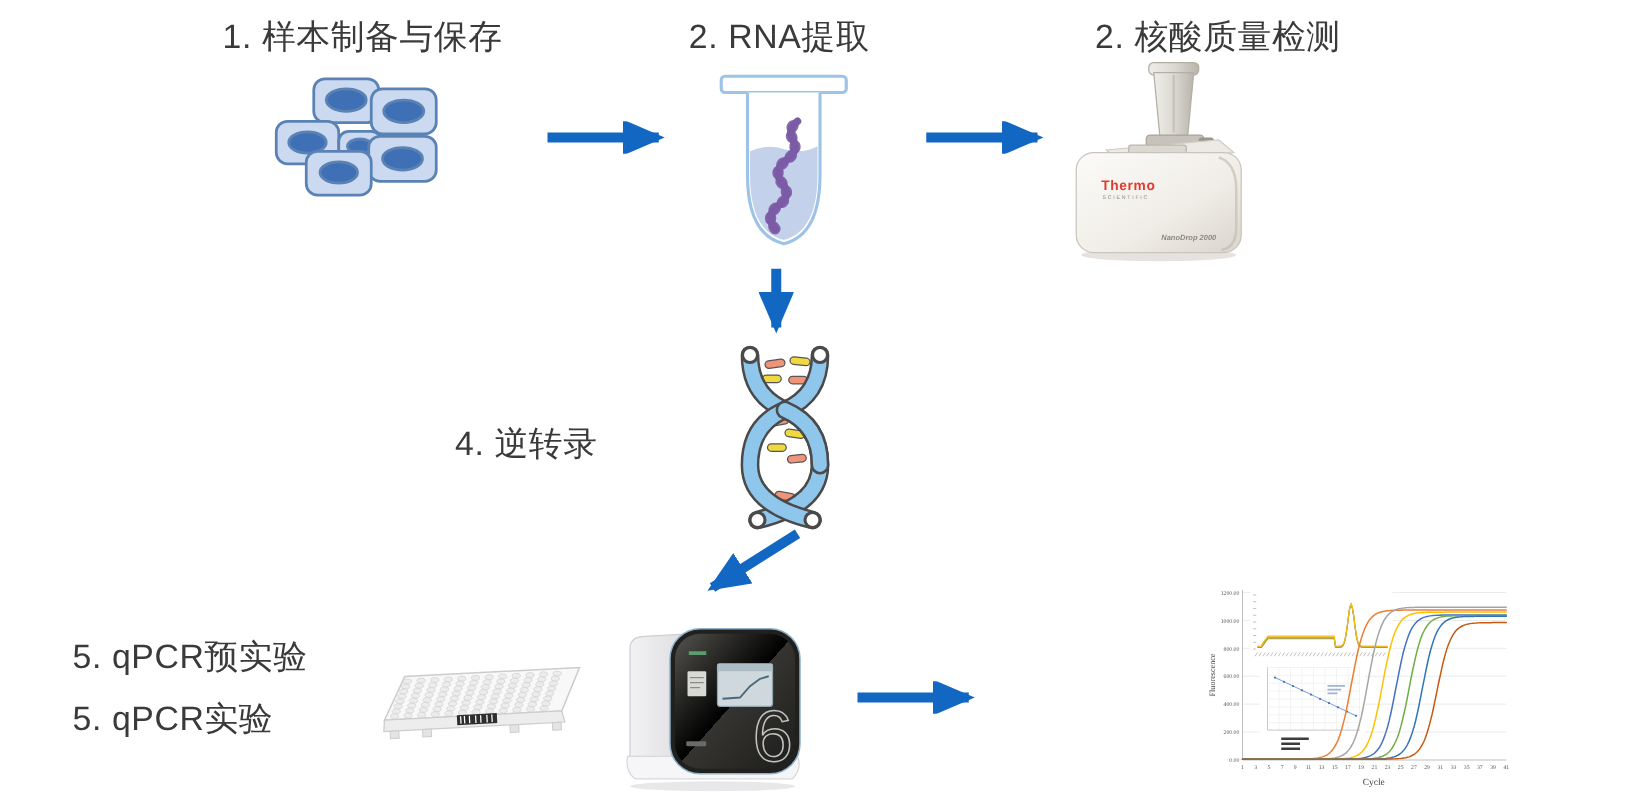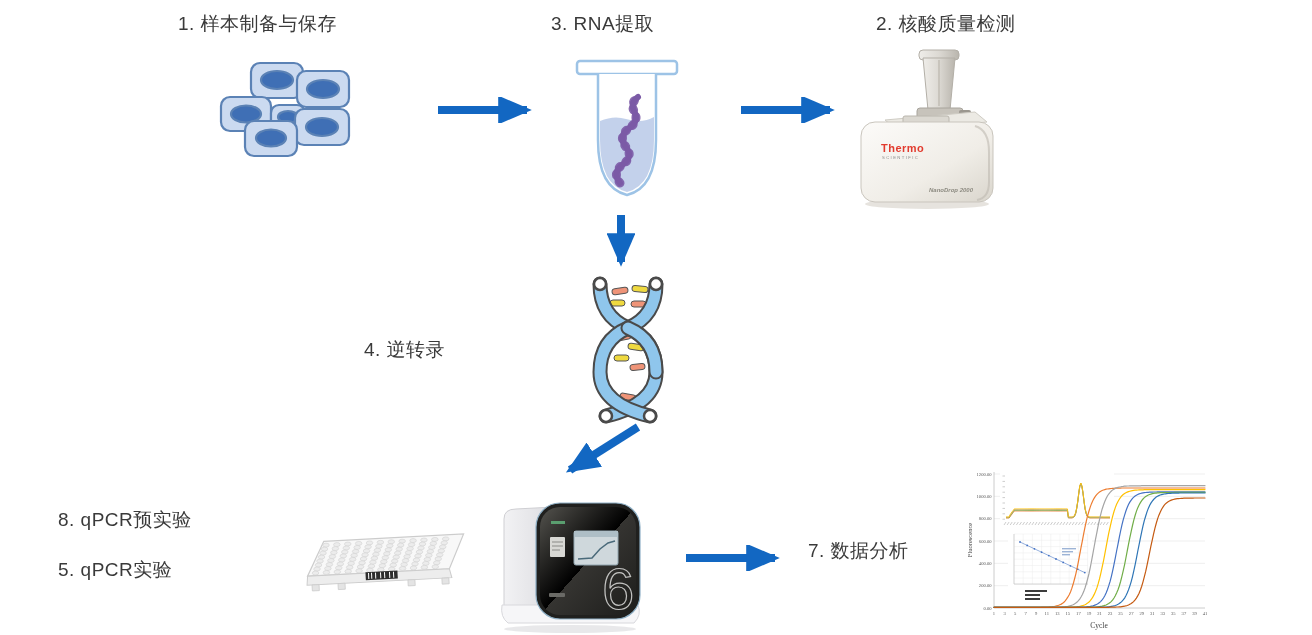--- a/index.html
+++ b/index.html
@@ -1,18 +1,18 @@
 <!DOCTYPE html>
 <html style="--arrow: #1267C2; --label_text: #3A3A3A; --cell_fill: #CBDAF0; --cell_stroke: #5B82B5; --nucleus: #3F6FB5; --tube_stroke: #9DC3E6; --liquid: #B8C9E8; --rna: #7B5AA6; --dna_strand: #8FC6EC; --dna_outline: #4A4A4A; --dna_rung_yellow: #EFD93F; --dna_rung_salmon: #EF9478; --thermo_red: #E23B2E;"><head>
 <meta charset="utf-8">
 <style>
   html,body{margin:0;padding:0;background:#fff;}
   .canvas{position:relative;width:1312px;height:635px;background:#fff;overflow:hidden;
           font-family:"Liberation Sans","DejaVu Sans",sans-serif;}
-  .step-label{position:absolute;font-size:19px;color:var(--label_text,#3f3f3f);
+  .step-label{position:absolute;font-size:27px;color:var(--label_text,#3f3f3f);
               white-space:nowrap;letter-spacing:.5px;font-weight:500;}
   .abs{position:absolute;}
   svg text{font-family:"Liberation Sans","DejaVu Sans",sans-serif;}
   .serif{font-family:"Liberation Serif","DejaVu Serif",serif;}
   .arrow-stroke{stroke:var(--arrow,#1267C2);}
   .arrow-fill{fill:var(--arrow,#1267C2);}
 </style>
 </head>
 <body>
 
@@ -20,26 +20,25 @@
 
   <svg width="0" height="0" style="position:absolute">
     <defs>
       <marker id="ah" markerWidth="4.4" markerHeight="3.6" refX="3.6" refY="1.8" orient="auto" markerUnits="strokeWidth">
         <path d="M0,0 L4.2,1.8 L0,3.6 Z" class="arrow-fill"></path>
       </marker>
     </defs>
   </svg>
 
   <div class="step-label" style="left:178px;top:11px">1. 样本制备与保存</div>
-  <div class="step-label" style="left:551px;top:11px">3. RNA提取</div>
+  <div class="step-label" style="left:551px;top:11px">2. RNA提取</div>
   <div class="step-label" style="left:876px;top:11px">2. 核酸质量检测</div>
   <div class="step-label" style="left:364px;top:337px">4. 逆转录</div>
-  <div class="step-label" style="left:58px;top:507px">8. qPCR预实验</div>
+  <div class="step-label" style="left:58px;top:507px">5. qPCR预实验</div>
   <div class="step-label" style="left:58px;top:557px">5. qPCR实验</div>
-  <div class="step-label" style="left:808px;top:538px">7. 数据分析</div>
 
   <div class="abs" style="left:215px;top:55px">
     <svg width="150" height="105" viewBox="0 0 150 105">
       <g stroke-width="2.2" style="stroke:var(--cell_stroke)">
         <rect x="36" y="8" width="52" height="35" rx="9" style="fill:var(--cell_fill)"></rect>
         <ellipse cx="62" cy="25" rx="16" ry="9" style="fill:var(--nucleus)"></ellipse>
         <rect x="82" y="16" width="52" height="36" rx="9" style="fill:var(--cell_fill)"></rect>
         <ellipse cx="108" cy="34" rx="16" ry="9" style="fill:var(--nucleus)"></ellipse>
         <rect x="6" y="42" width="50" height="34" rx="9" style="fill:var(--cell_fill)"></rect>
         <ellipse cx="31" cy="59" rx="15" ry="8.5" style="fill:var(--nucleus)"></ellipse>

